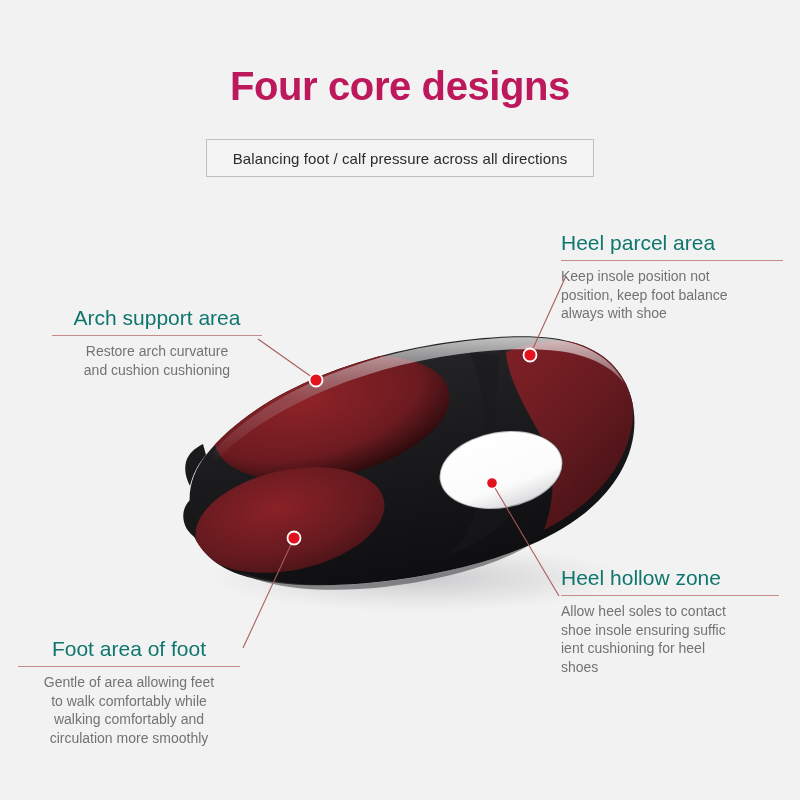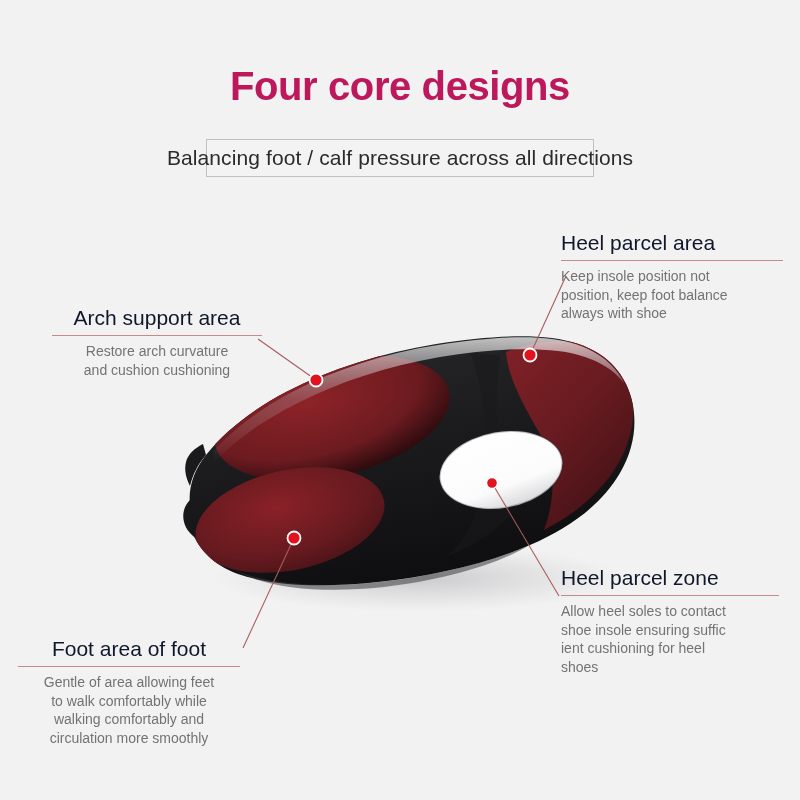--- a/index.html
+++ b/index.html
@@ -42,21 +42,21 @@
     width: 388px;
     height: 38px;
     border: 1px solid #c0c0c0;
     background: #f3f3f3;
     box-sizing: border-box;
     display: flex;
     align-items: center;
     justify-content: center;
   }
   .subtitle-text {
-    font-size: 21px;
+    font-size: 15px;
     color: #2b2b2b;
     letter-spacing: 0.1px;
     white-space: nowrap;
   }
 
   
   #product {
     position: absolute;
     left: 0;
     top: 0;
@@ -64,21 +64,21 @@
     height: 800px;
     pointer-events: none;
   }
 
   
   .callout {
     position: absolute;
   }
   .callout .c-head {
     font-size: 21px;
-    color: #0f172a;
+    color: #0f766e;
     line-height: 1.15;
     white-space: nowrap;
   }
   .callout .c-rule {
     height: 0;
     border-top: 1.4px solid #c58b8b;
     margin-top: 5px;
   }
   .callout .c-body {
     font-size: 14px;
@@ -287,21 +287,21 @@
   <div class="callout" id="callout-foot-area">
     <div class="c-head">Foot area of foot</div>
     <div class="c-rule"></div>
     <div class="c-body">Gentle of area allowing feet
 to walk comfortably while
 walking comfortably and
 circulation more smoothly</div>
   </div>
 
   <div class="callout" id="callout-heel-hollow">
-    <div class="c-head">Heel parcel zone</div>
+    <div class="c-head">Heel hollow zone</div>
     <div class="c-rule"></div>
     <div class="c-body">Allow heel soles to contact
 shoe insole ensuring suffic
 ient cushioning for heel
 shoes</div>
   </div>
 
 </div>
 
 </body></html>

